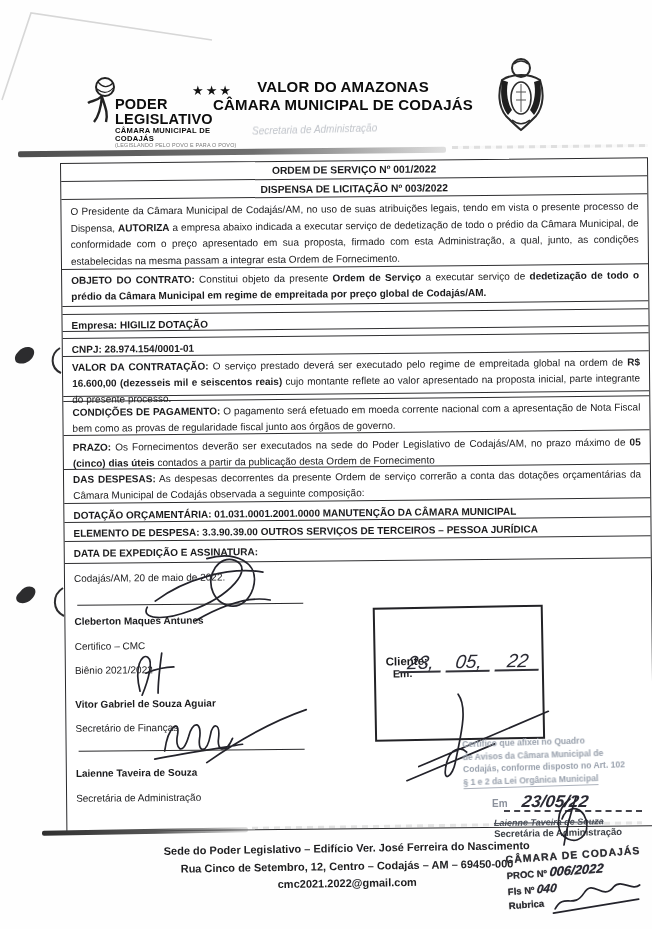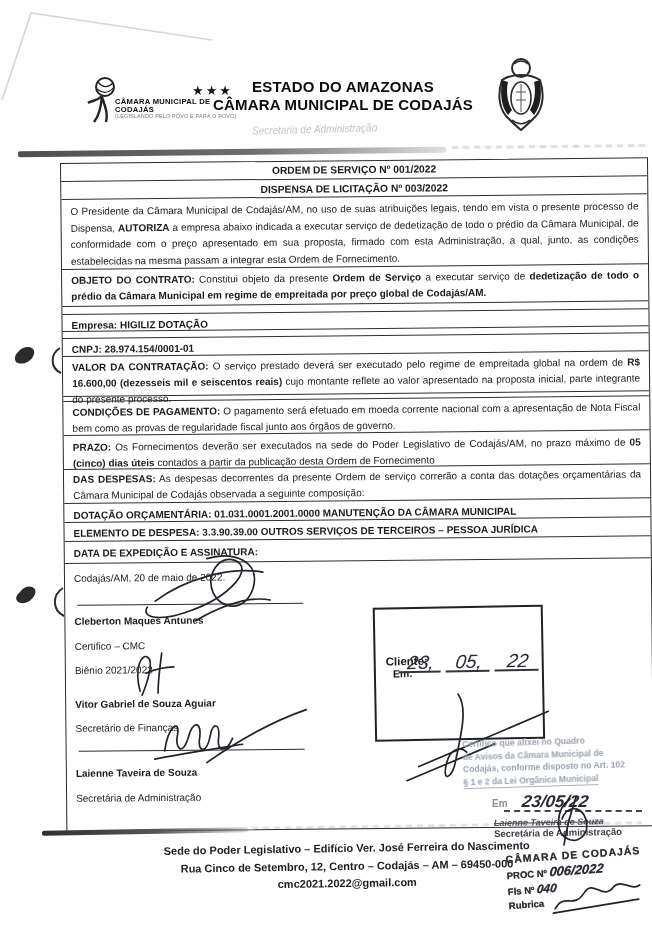--- a/index.html
+++ b/index.html
@@ -71,26 +71,27 @@
     <path class="fold" d="M2,100 L31,13 L212,40"></path>
   </svg>
 
   <svg class="abs" style="left:86px;top:76px;" width="34" height="48">
     <circle cx="19" cy="11" r="9" fill="none" stroke="#222" stroke-width="2"></circle>
     <path d="M12,6 C17,12 22,12 27,7 M11,13 C17,18 23,17 27,12" fill="none" stroke="#222" stroke-width="1.2"></path>
     <path d="M16,20 C10,26 6,24 2,27 M16,20 C15,32 13,40 8,46 M16,21 C20,33 22,38 20,46" fill="none" stroke="#222" stroke-width="2.4"></path>
   </svg>
   <div class="abs logo-text" style="left:115px;top:84px;width:130px;">
     <div class="logo-stars" style="text-align:right;padding-right:12px;">★★★</div>
+    <div class="logo-l1">PODER LEGISLATIVO</div>
     <div class="logo-l2">CÂMARA MUNICIPAL DE CODAJÁS</div>
     <div class="logo-l3">(LEGISLANDO PELO POVO E PARA O POVO)</div>
   </div>
 
   <div class="abs head-title" style="left:212px;top:78px;width:262px;">
-    <div>ESTADO DO AMAZONAS</div>
+    <div>VALOR DO AMAZONAS</div>
     <div>CÂMARA MUNICIPAL DE CODAJÁS</div>
   </div>
 
   <svg class="abs" style="left:492px;top:58px;" width="58" height="78">
     <ellipse cx="29" cy="10" rx="9" ry="9" fill="none" stroke="#2a2a2a" stroke-width="2"></ellipse>
     <path d="M22,6 C26,2 32,2 36,6" fill="none" stroke="#2a2a2a" stroke-width="1.4"></path>
     <path d="M10,22 C6,34 6,48 14,58 C20,64 24,68 29,72 C34,68 38,64 44,58 C52,48 52,34 48,22 C42,18 36,17 29,17 C22,17 16,18 10,22 Z" fill="none" stroke="#2a2a2a" stroke-width="2"></path>
     <path d="M10,22 C8,36 9,48 16,57 L20,52 C15,44 14,32 16,24 Z" fill="#1e1e1e"></path>
     <path d="M48,22 C50,36 49,48 42,57 L38,52 C43,44 44,32 42,24 Z" fill="#1e1e1e"></path>
     <ellipse cx="29" cy="40" rx="10" ry="16" fill="none" stroke="#2a2a2a" stroke-width="1.6"></ellipse>

